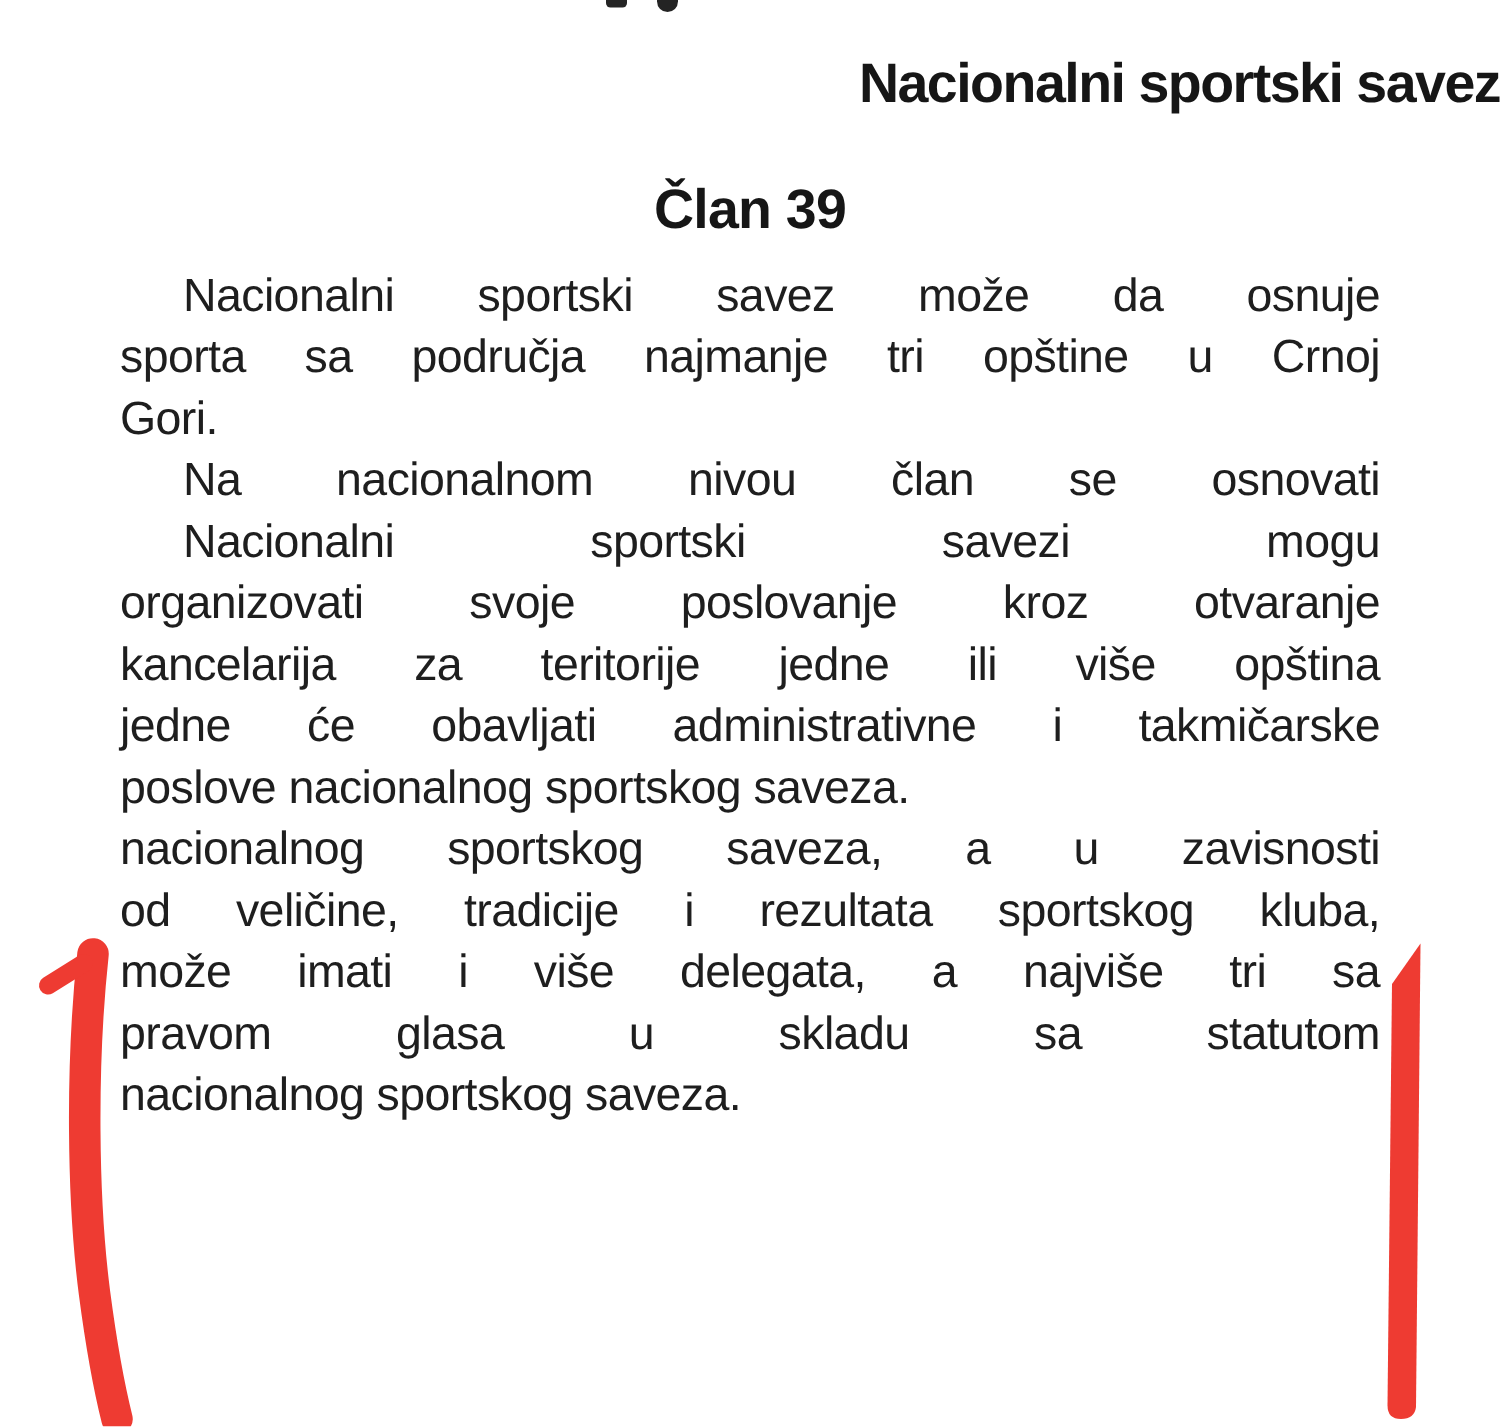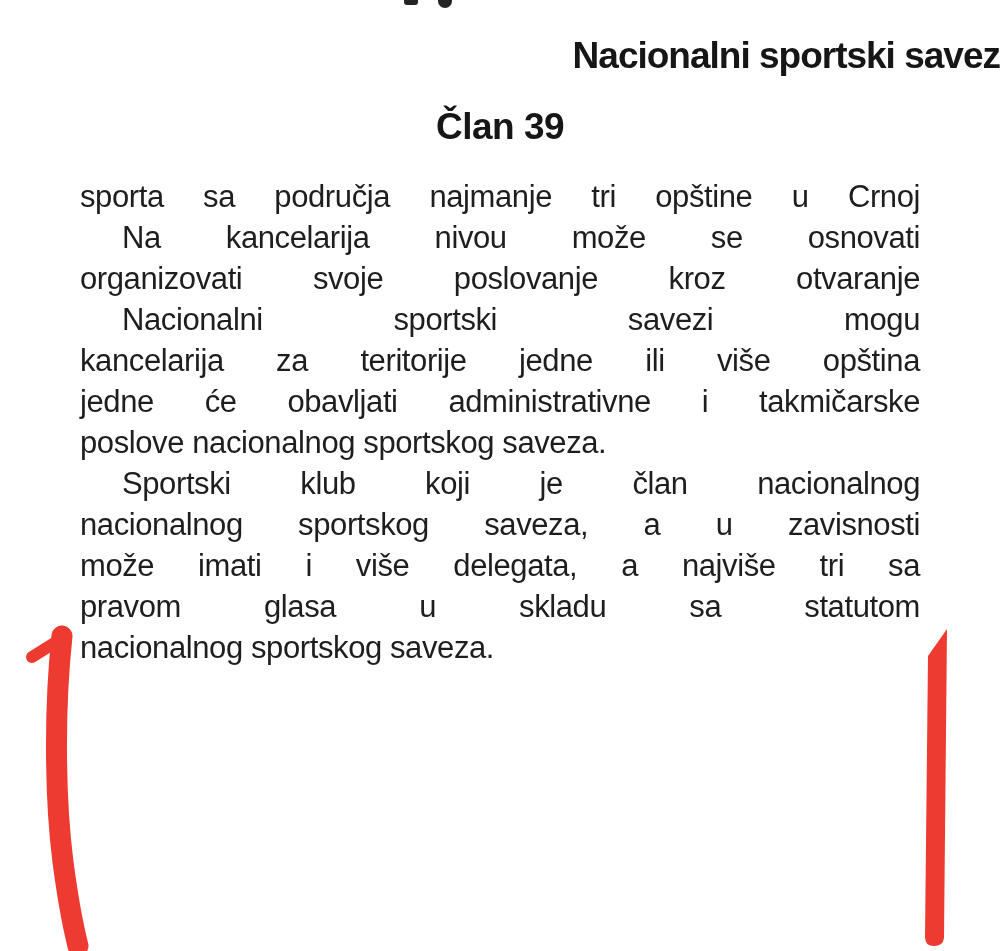--- a/index.html
+++ b/index.html
@@ -15,21 +15,21 @@
     top: 6px; left: 0; width: 1000px;
     text-align: right;
     font-size: 37px;
     font-weight: 700;
     letter-spacing: -1px;
     line-height: 50px;
     color: #161616;
   }
   .section-heading {
     position: absolute;
-    top: 75px; left: 0; width: 1000px;
+    top: 88px; left: 0; width: 1000px;
     text-align: center;
     font-size: 37px;
     font-weight: 700;
     letter-spacing: -0.5px;
     line-height: 42px;
     color: #161616;
   }
   .article-body {
     position: absolute;
     top: 176px; left: 80px;
@@ -64,29 +64,31 @@
 <body>
 
 <div class="remnant r1"></div>
 <div class="remnant r2"></div>
 
 <h1 class="page-title">Nacionalni sportski savez</h1>
 
 <h2 class="section-heading">Član 39</h2>
 
 <div class="article-body">
+    <div class="line indent">Nacionalni sportski savez može da osnuje</div>
     <div class="line">sporta sa područja najmanje tri opštine u Crnoj</div>
-    <div class="line indent">Na kancelarija nivou može se osnovati</div>
+    <div class="line last">Gori.</div>
+    <div class="line indent">Na nacionalnom nivou član se osnovati</div>
+    <div class="line indent">Nacionalni sportski savezi mogu</div>
     <div class="line">organizovati svoje poslovanje kroz otvaranje</div>
-    <div class="line indent">Nacionalni sportski savezi mogu</div>
     <div class="line">kancelarija za teritorije jedne ili više opština</div>
     <div class="line">jedne će obavljati administrativne i takmičarske</div>
     <div class="line last">poslove nacionalnog sportskog saveza.</div>
-    <div class="line indent">Sportski klub koji je član nacionalnog</div>
     <div class="line">nacionalnog sportskog saveza, a u zavisnosti</div>
+    <div class="line">od veličine, tradicije i rezultata sportskog kluba,</div>
     <div class="line">može imati i više delegata, a najviše tri sa</div>
     <div class="line">pravom glasa u skladu sa statutom</div>
     <div class="line last">nacionalnog sportskog saveza.</div>
   </div>
 
 <svg class="annotation-layer" width="1000" height="951" viewBox="0 0 1000 951" xmlns="http://www.w3.org/2000/svg">
   <g fill="none" stroke-linecap="round" stroke-linejoin="round" class="red-stroke">
     <path d="M 62 636 C 54 710 55 800 63 862 C 68 900 74 930 78 946" stroke-width="21" stroke="#ee3b32"></path>
     <path d="M 56 642 L 32 657" stroke-width="12" stroke="#ee3b32"></path>
   </g>

